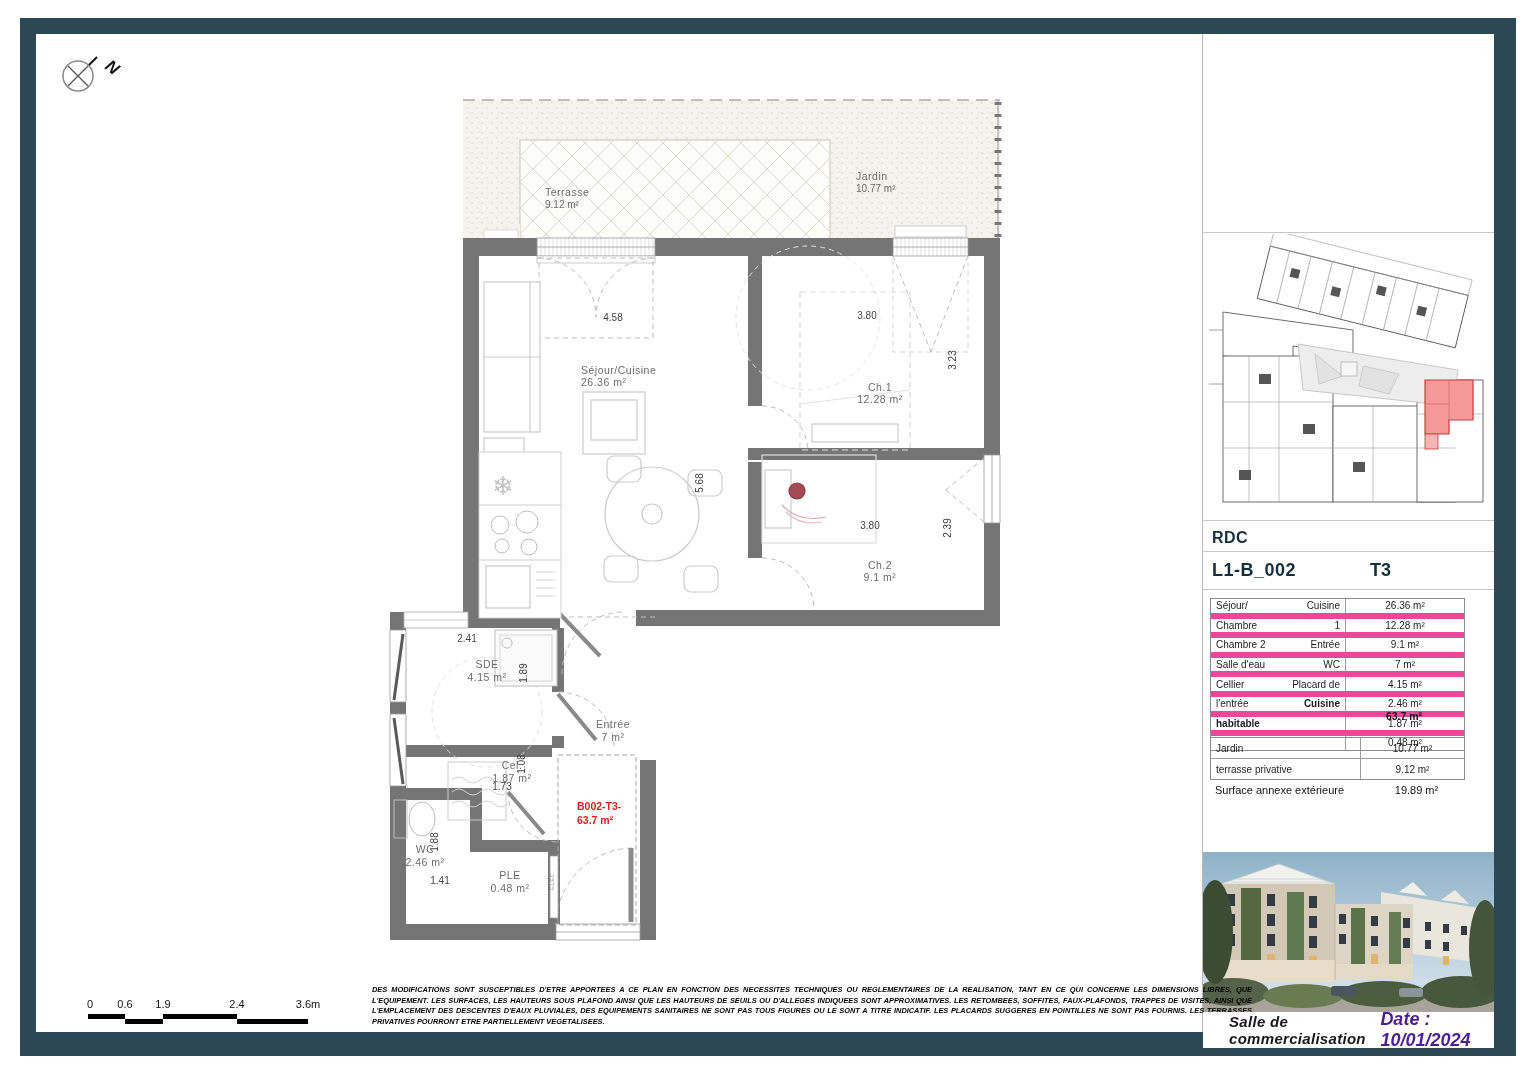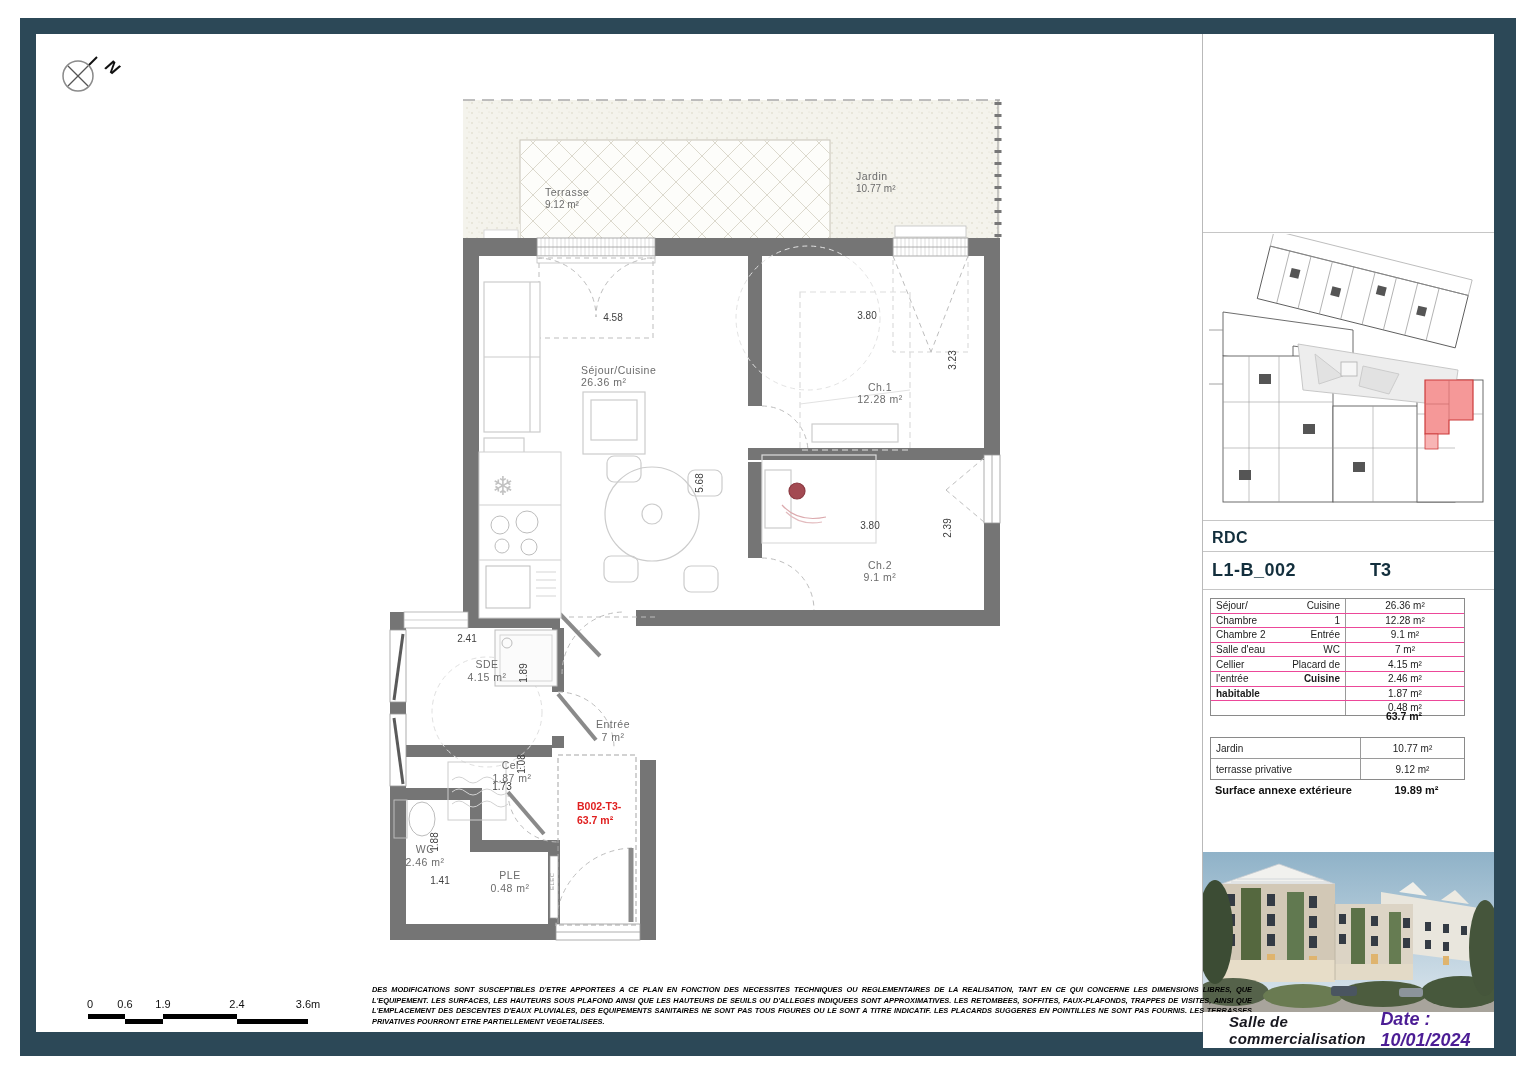--- a/index.html
+++ b/index.html
@@ -12,33 +12,33 @@
   .frame{left:20px;top:18px;width:1496px;height:1038px;background:#2c4857;}
   .content{left:36px;top:34px;width:1458px;height:998px;background:#ffffff;}
   
   .sb-divider{left:1202px;top:34px;width:1px;height:998px;background:#b9b9b9;}
   .sb-line{left:1203px;width:291px;height:1px;background:#c6c6c6;}
   .sb-title{left:1212px;color:#132f3d;font-weight:bold;letter-spacing:.5px;}
   .rdc{top:524px;font-size:16px;line-height:27px;}
   .unitid{top:554px;font-size:18px;line-height:33px;}
   .unittype{left:1370px;top:554px;font-size:18px;line-height:33px;color:#132f3d;font-weight:bold;}
   .surf-table{left:1210px;top:598px;width:253px;border:1px solid #8a8a8a;font-size:10px;color:#1c1c1c;}
-  .srow{display:flex;height:13.6px;border-bottom:1px solid #ec4899;align-items:center;}
+  .srow{display:flex;height:13.6px;border-bottom:6px solid #ec4899;align-items:center;}
   .srow:last-child{border-bottom:none;}
   .sl{width:135px;display:flex;justify-content:space-between;padding:0 5px;box-sizing:border-box;border-right:1px solid #9a9a9a;height:100%;align-items:center;}
   .sv{width:118px;text-align:center;}
   .bold{font-weight:bold;}
   .surf-total{left:1210px;top:710px;width:253px;font-size:10.5px;font-weight:bold;color:#111;display:flex;}
   .surf-total .sv{margin-left:135px;}
   .annex-table{left:1210px;top:737px;width:253px;border:1px solid #8a8a8a;font-size:10px;color:#1c1c1c;}
   .arow{display:flex;height:20px;border-bottom:1px solid #9a9a9a;align-items:center;}
   .arow:last-child{border-bottom:none;}
   .al{width:150px;padding:0 5px;box-sizing:border-box;border-right:1px solid #9a9a9a;height:100%;display:flex;align-items:center;}
   .av{width:103px;text-align:center;}
-  .annex-total{left:1210px;top:779px;width:253px;height:22px;font-size:11px;font-weight:bold;color:#111;display:flex;align-items:center;}
+  .annex-total{left:1210px;top:779px;width:253px;height:22px;font-size:11px;font-weight:normal;color:#111;display:flex;align-items:center;}
   .annex-total .al2{width:160px;padding-left:5px;box-sizing:border-box;}
   .annex-total .av2{width:93px;text-align:center;}
   
   .doc-strip{left:1203px;top:1012px;width:291px;height:36px;background:#ffffff;display:flex;align-items:center;justify-content:space-between;z-index:5;}
   .doc-title{margin-left:26px;font-size:15px;font-weight:bold;font-style:italic;color:#17171f;letter-spacing:.3px;}
   .doc-date{margin-right:4px;font-size:18px;font-weight:bold;font-style:italic;color:#4c1d95;}
   
   .disclaimer{left:372px;top:985px;width:880px;font-size:7.4px;line-height:1.42;font-weight:bold;font-style:italic;color:#000;text-align:justify;}
   .scalebar{left:88px;top:998px;width:230px;height:30px;}
   .scalebar .tick{position:absolute;top:0;font-size:11px;color:#111;transform:translateX(-50%);}

